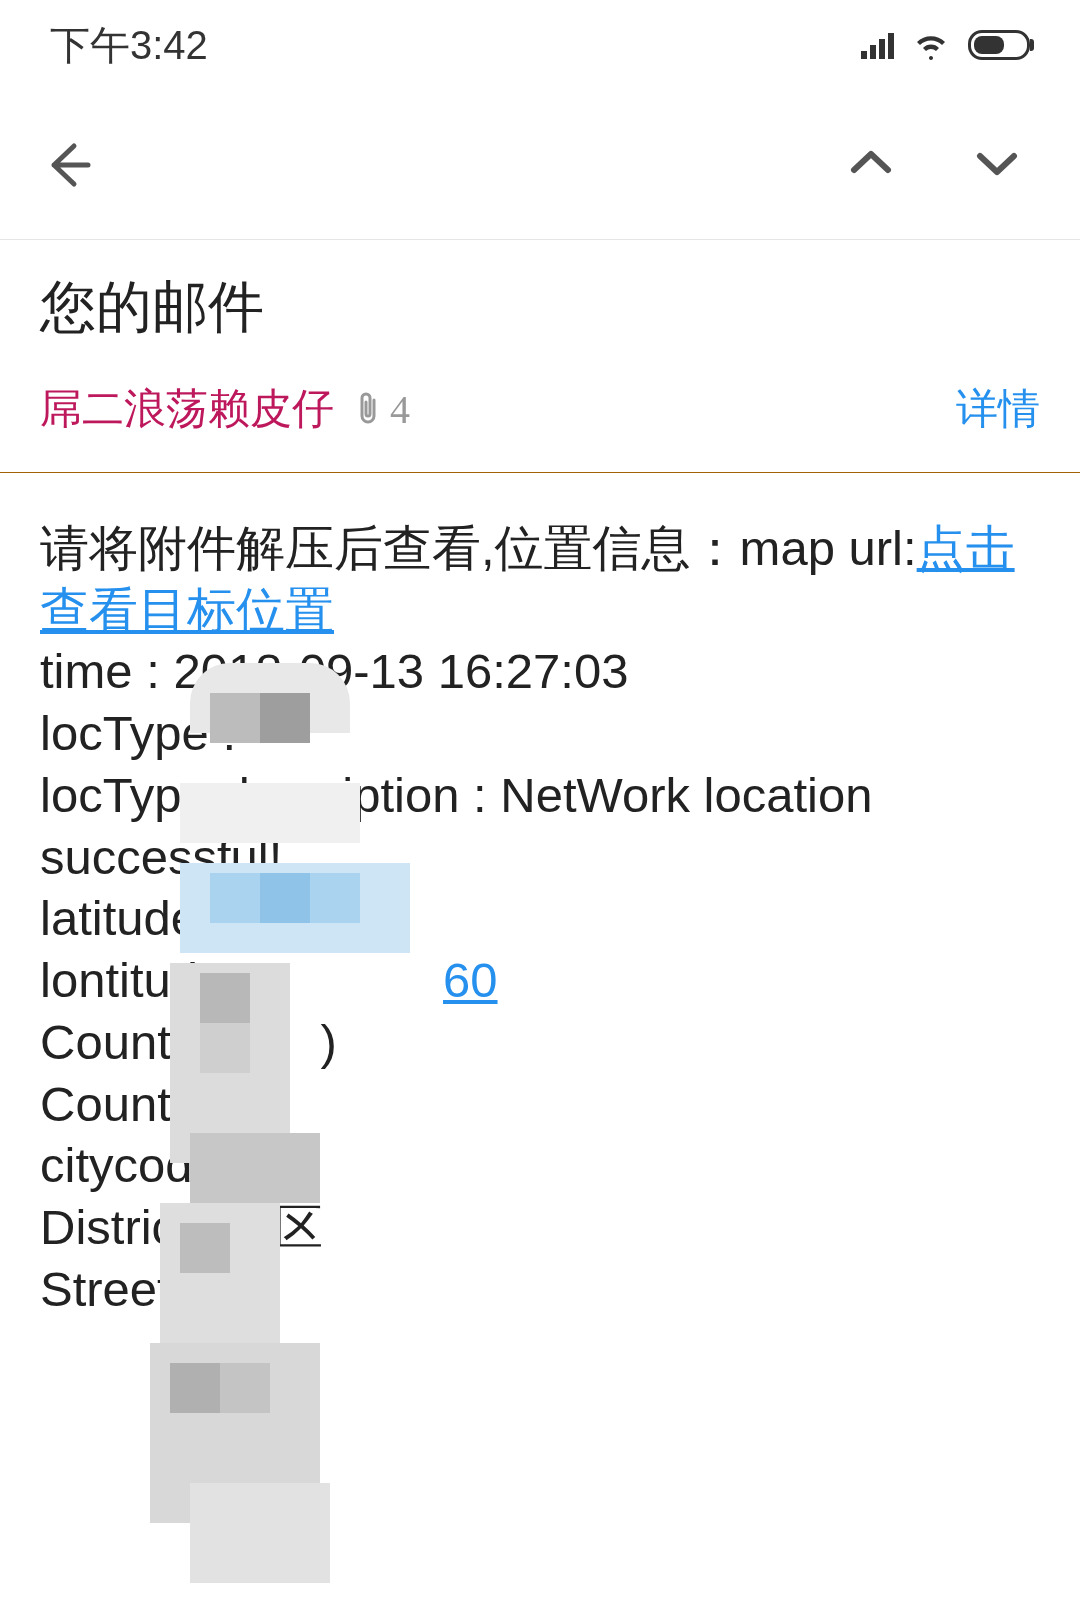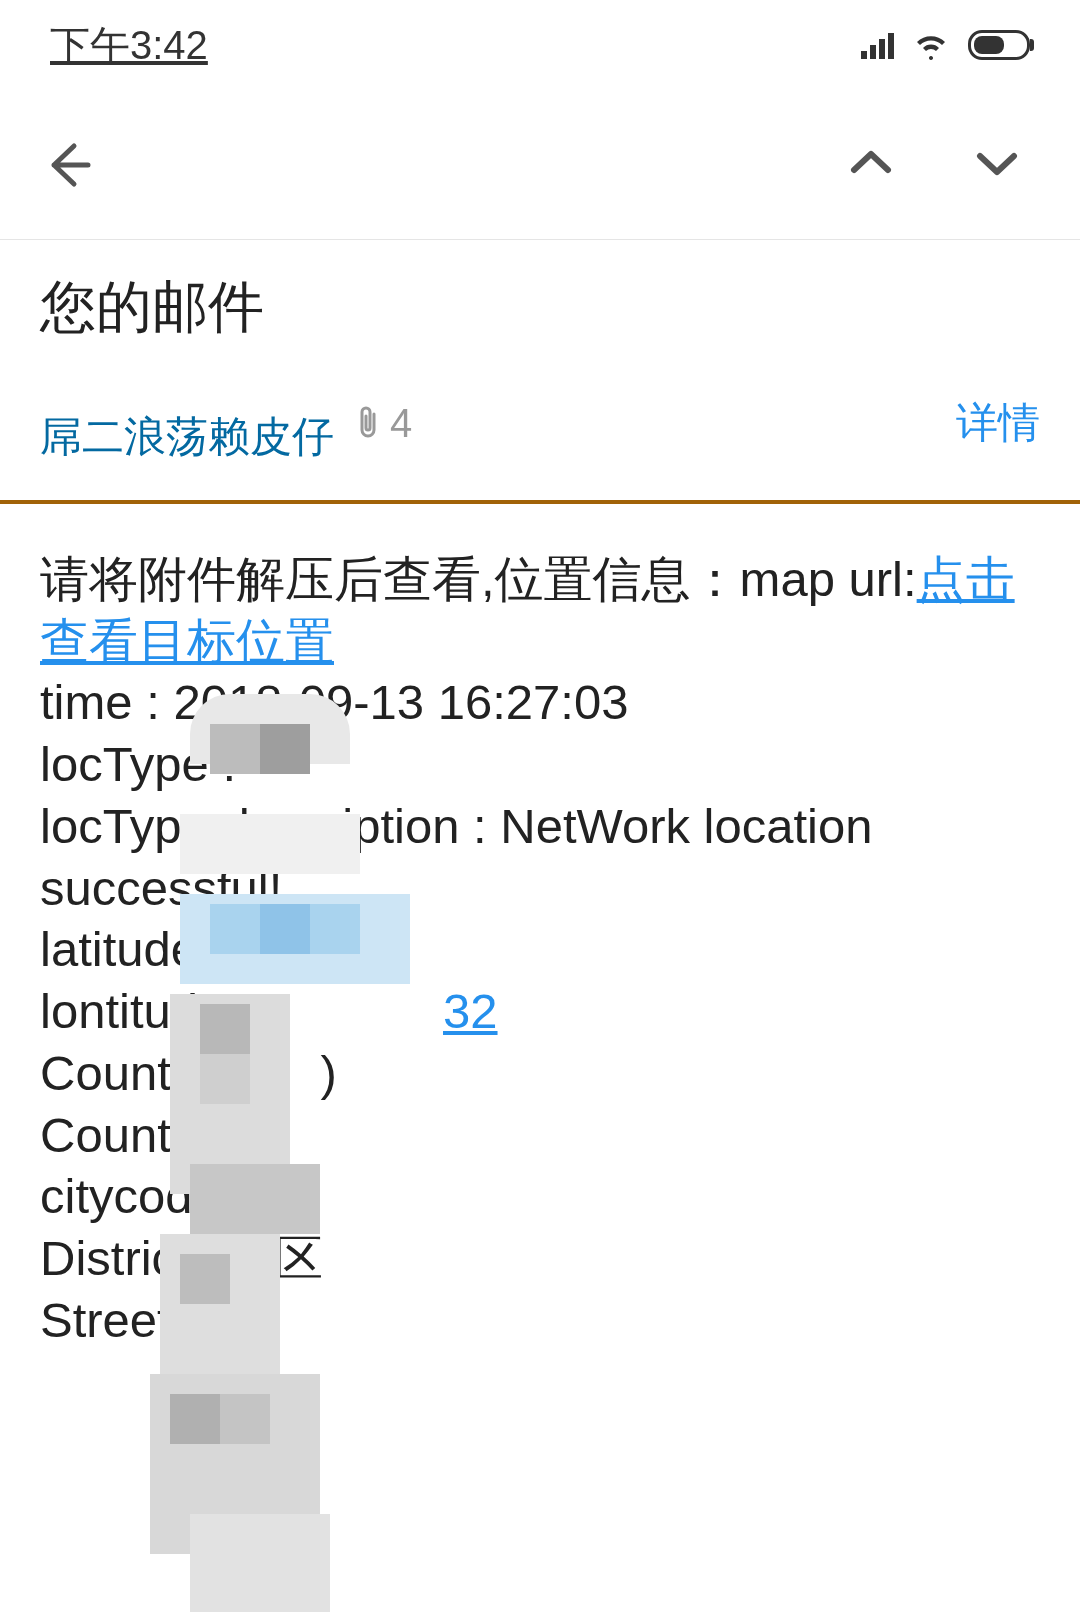--- a/index.html
+++ b/index.html
@@ -13,21 +13,21 @@
     }
     .status-bar {
       height: 90px;
       display: flex;
       align-items: center;
       justify-content: space-between;
       padding: 0 50px;
       font-size: 40px;
       color: #333;
     }
-    .status-time { font-size: 40px; text-decoration: underline; }
+    .status-time { font-size: 40px; }
     .status-icons {
       display: flex;
       align-items: center;
       gap: 18px;
     }
     .signal-icon {
       display: flex;
       align-items: flex-end;
       gap: 3px;
       height: 28px;
@@ -74,36 +74,36 @@
     }
     .nav-back svg { display: block; }
     .nav-actions {
       display: flex;
       align-items: center;
       gap: 80px;
       padding-right: 20px;
     }
     .header-section {
       padding: 30px 40px 35px 40px;
-      border-bottom: 4px solid #a16207;
+      border-bottom: 1px solid #a16207;
+      font-family: Liberation Serif, serif;
     }
     .email-title {
       font-size: 56px;
       color: #222;
       font-weight: 400;
       margin-bottom: 35px;
     }
     .sender-row {
       display: flex;
       align-items: center;
       font-size: 42px;
     }
     .sender-name {
-      color: #0369a1;
-      margin-top: 28px;
+      color: #be185d;
     }
     .attachment-info {
       display: flex;
       align-items: center;
       color: #999;
       margin-left: 18px;
       gap: 6px;
     }
     .attachment-count { font-size: 40px; }
     .details-link {
@@ -192,21 +192,21 @@
 
 <div class="email-body">
   <p class="body-line">
     <span>请将附件解压后查看,位置信息：map url:</span><span class="link-text">点击查看目标位置</span>
   </p>
   <p class="body-line">time : 2018-09-13 16:27:03</p>
   <p class="body-line">locType :</p>
   <p class="body-line">locType description : NetWork location successful!</p>
   <p class="body-line">latitude</p>
   <p class="body-line">
-    <span>lontitud</span><span style="visibility:hidden">xxxxxxxxxx</span><span class="link-text">32</span>
+    <span>lontitud</span><span style="visibility:hidden">xxxxxxxxxx</span><span class="link-text">60</span>
   </p>
   <p class="body-line">
     <span>CountryC</span><span style="visibility:hidden">xxx</span><span>)</span>
   </p>
   <p class="body-line">Country :</p>
   <p class="body-line">citycode</p>
   <p class="body-line">
     <span>Distric</span><span style="visibility:hidden">xxxx</span><span>区</span>
   </p>
   <p class="body-line">Street : 丰</p>

